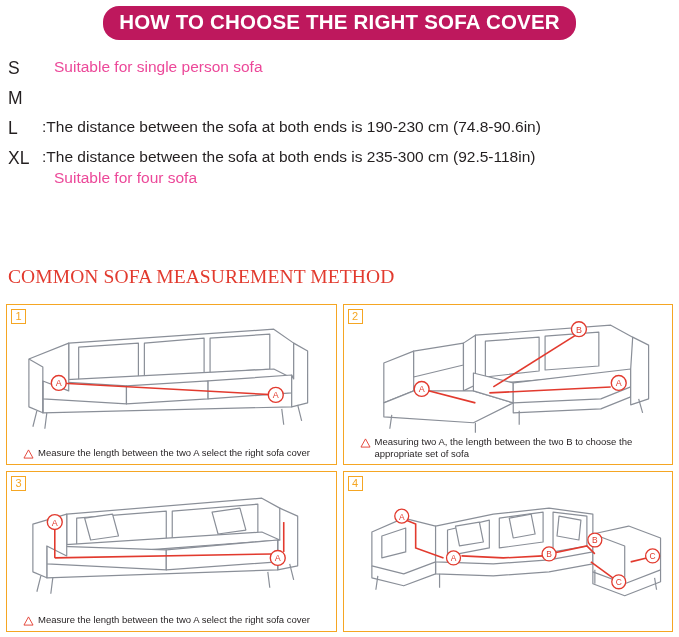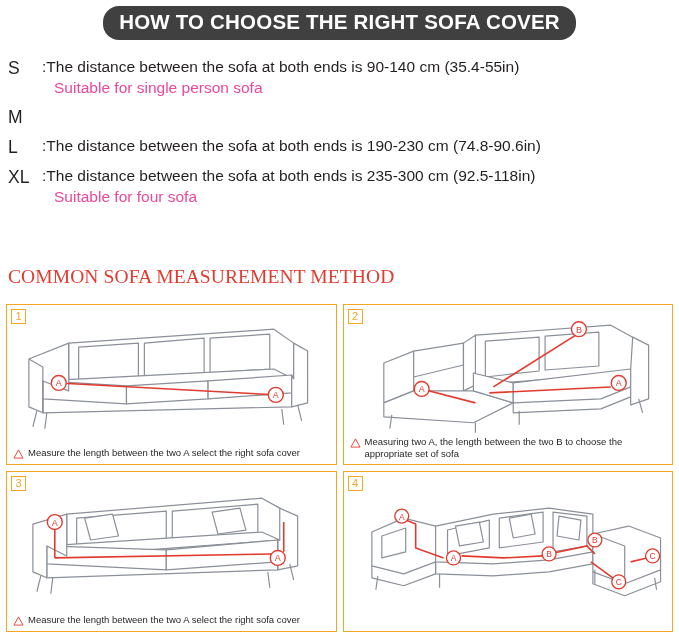--- a/index.html
+++ b/index.html
@@ -18,21 +18,21 @@
   }
 
   
   .banner-wrap {
     position: absolute;
     top: 6px; left: 0; right: 0;
     display: flex;
     justify-content: center;
   }
   .banner {
-    background: #404040;
+    background: #be185d;
     color: #ffffff;
     font-size: 20.5px;
     font-weight: bold;
     letter-spacing: 0.2px;
     padding: 6px 16px 7px 16px;
     border-radius: 16px;
     white-space: nowrap;
     line-height: 1;
   }
 
@@ -112,21 +112,21 @@
     text-align: center;
   }
   .panel-art {
     position: absolute;
     top: 2px; left: 0; right: 0;
     height: 128px;
   }
   .panel-art svg { display: block; width: 100%; height: 100%; }
   .caption {
     position: absolute;
-    left: 6px; right: 6px;
+    left: 16px; right: 6px;
     bottom: 5px;
     display: flex;
     align-items: flex-start;
     gap: 4px;
   }
   .warn {
     flex: 0 0 auto;
     width: 11px; height: 10px;
     margin-top: 2px;
   }
@@ -143,21 +143,20 @@
 
   <div class="banner-wrap">
     <div class="banner">HOW TO CHOOSE THE RIGHT SOFA COVER</div>
   </div>
 
   <div class="sizes">
 
     <div class="size-row">
       <div class="size-key">S</div>
       <div class="size-body">
-        <div class="size-main">:The distance between the sofa at both ends is 90-140 cm (35.4-55in)</div>
         <div class="size-sub">Suitable for single person sofa</div>
       </div>
     </div>
 
     <div class="size-row">
       <div class="size-key">M</div>
       <div class="size-body">
       </div>
     </div>
 

